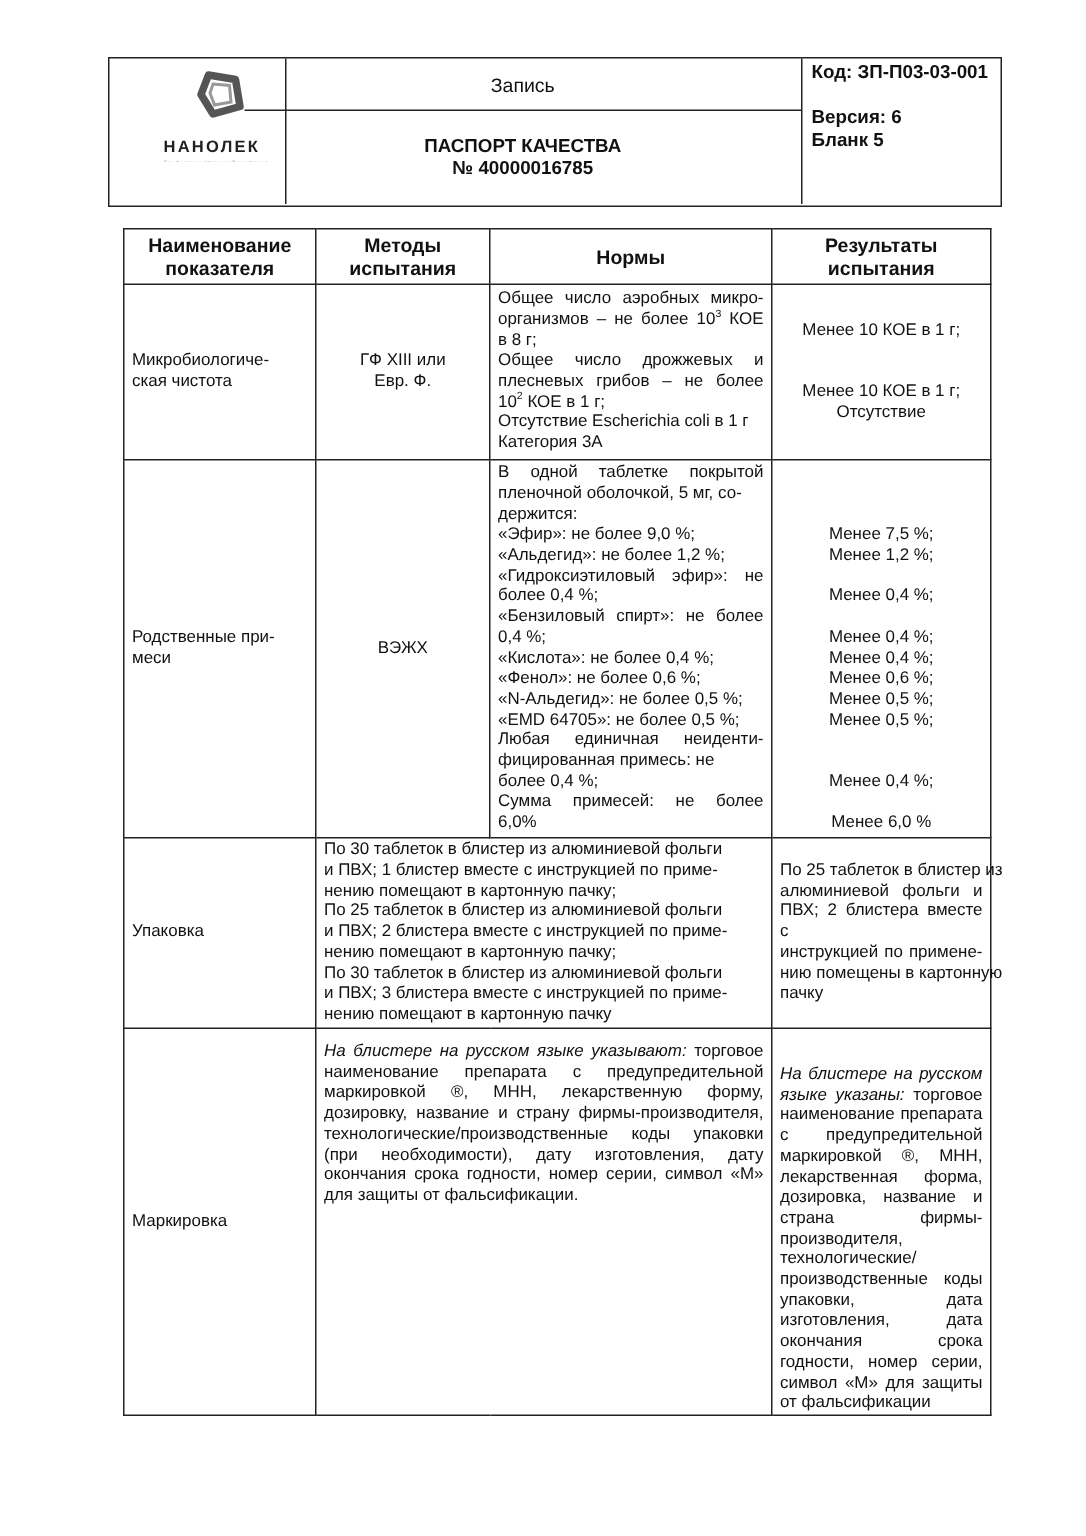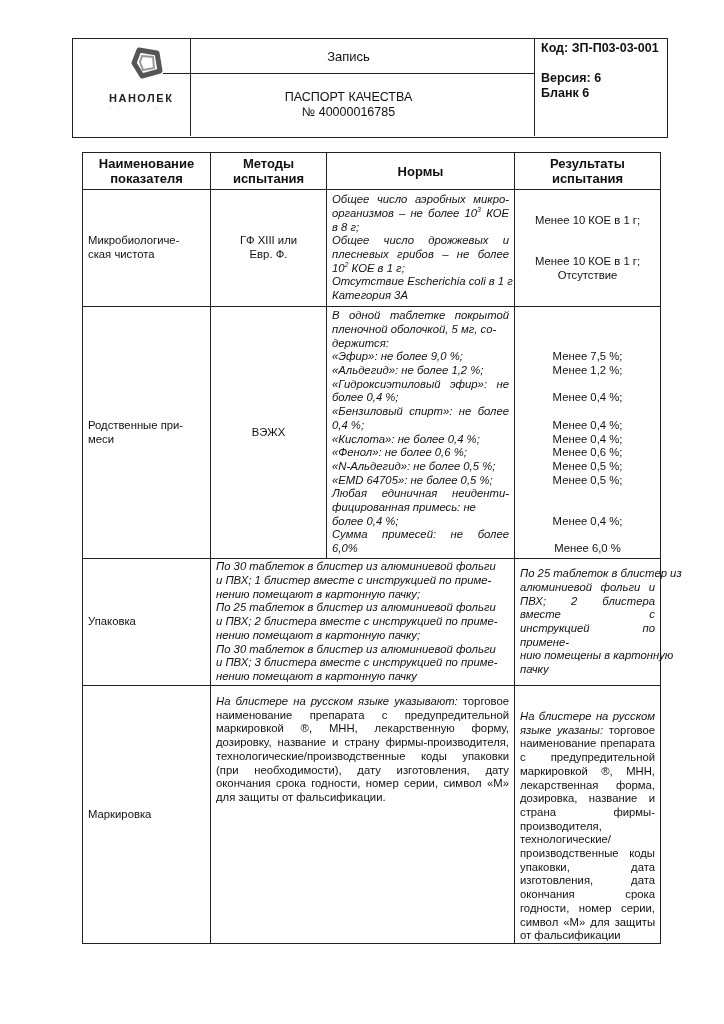--- a/index.html
+++ b/index.html
@@ -11,21 +11,21 @@
          border: 1.5px solid #222; box-sizing: border-box; }
   .hdr .logo { position: absolute; left: 0; top: 0; width: 90px; height: 97px;
                border-right: 1.5px solid #222; box-sizing: border-box; margin-left: 28px; }
   .hdr .mid { position: absolute; left: 90px; top: 0; width: 372px; height: 97px;
               border-right: 1.5px solid #222; box-sizing: border-box; }
   .hdr .right { position: absolute; left: 462px; top: 0; width: 131px; height: 97px; }
   .hdr .mid .top, .hdr .right .top { height: 35px; border-bottom: 1.5px solid #222;
               box-sizing: border-box; display: flex; align-items: center; justify-content: center;
               font-size: 13px; }
   .hdr .mid .bottom { height: 62px; display: flex; flex-direction: column;
-              align-items: center; justify-content: center; font-weight: normal; font-size: 12.5px;
+              align-items: center; justify-content: center; font-weight: bold; font-size: 12.5px;
               line-height: 15px; }
   .hdr .right .bottom { padding: 2px 0 15px 6px; font-weight: bold; font-size: 12.5px; line-height: 15px; }
   .hdr .right .bottom .code { margin-bottom: 15px; }
 
   .logo-mark { position: absolute; left: 28px; top: 6px; width: 36px; height: 36px; }
   .logo-text { position: absolute; left: 8px; top: 53px; font-size: 11px; font-weight: bold;
                letter-spacing: 1.5px; color: #222; }
   .logo-sub { position: absolute; left: 8px; top: 67px; width: 75px; height: 2px;
               font-size: 4px; color: #666; overflow: hidden; letter-spacing: 0.3px; }
 
@@ -33,21 +33,21 @@
   table.main { position: absolute; left: 82px; top: 152px; width: 578px;
                border-collapse: collapse; table-layout: fixed; font-size: 11.3px; line-height: 13.7px; }
   table.main td, table.main th { border: 1.2px solid #222; vertical-align: middle; padding: 0 5px; margin-left: 41px; }
   table.main th { font-weight: bold; font-size: 13px; line-height: 15px; height: 36px; text-align: center; }
   col.c1 { width: 128px; } col.c2 { width: 116px; } col.c3 { width: 188px; } col.c4 { width: 146px; }
   .center { text-align: center; }
   .just { text-align: justify; }
   .results-stack div { min-height: 13.7px; }
   .it { font-style: italic; }
   .sup { font-size: 7px; vertical-align: super; line-height: 0; }
-  .lines div { white-space: nowrap; font-style: italic; }
+  .lines div { white-space: nowrap; }
   .justline { text-align: justify; text-align-last: justify; white-space: normal !important; }
 </style>
 </head>
 <body>
 
 <div class="hdr">
   <div class="logo">
     <svg class="logo-mark" viewBox="0 0 36 36">
       <g fill="none" stroke="#555" stroke-width="5" stroke-linejoin="round">
         <path d="M10 5 L28 8 L31 26 L13 31 L5 18 Z"></path>
@@ -63,21 +63,21 @@
     <div class="top">Запись</div>
     <div class="bottom">
       <div>ПАСПОРТ КАЧЕСТВА</div>
       <div>№ 40000016785</div>
     </div>
   </div>
   <div class="right">
     <div class="bottom">
       <div class="code">Код: ЗП-П03-03-001</div>
       <div>Версия: 6</div>
-      <div>Бланк 6</div>
+      <div>Бланк 5</div>
     </div>
   </div>
 </div>
 
 <table class="main">
   <colgroup>
       <col class="c1">
       <col class="c2">
       <col class="c3">
       <col class="c4">

